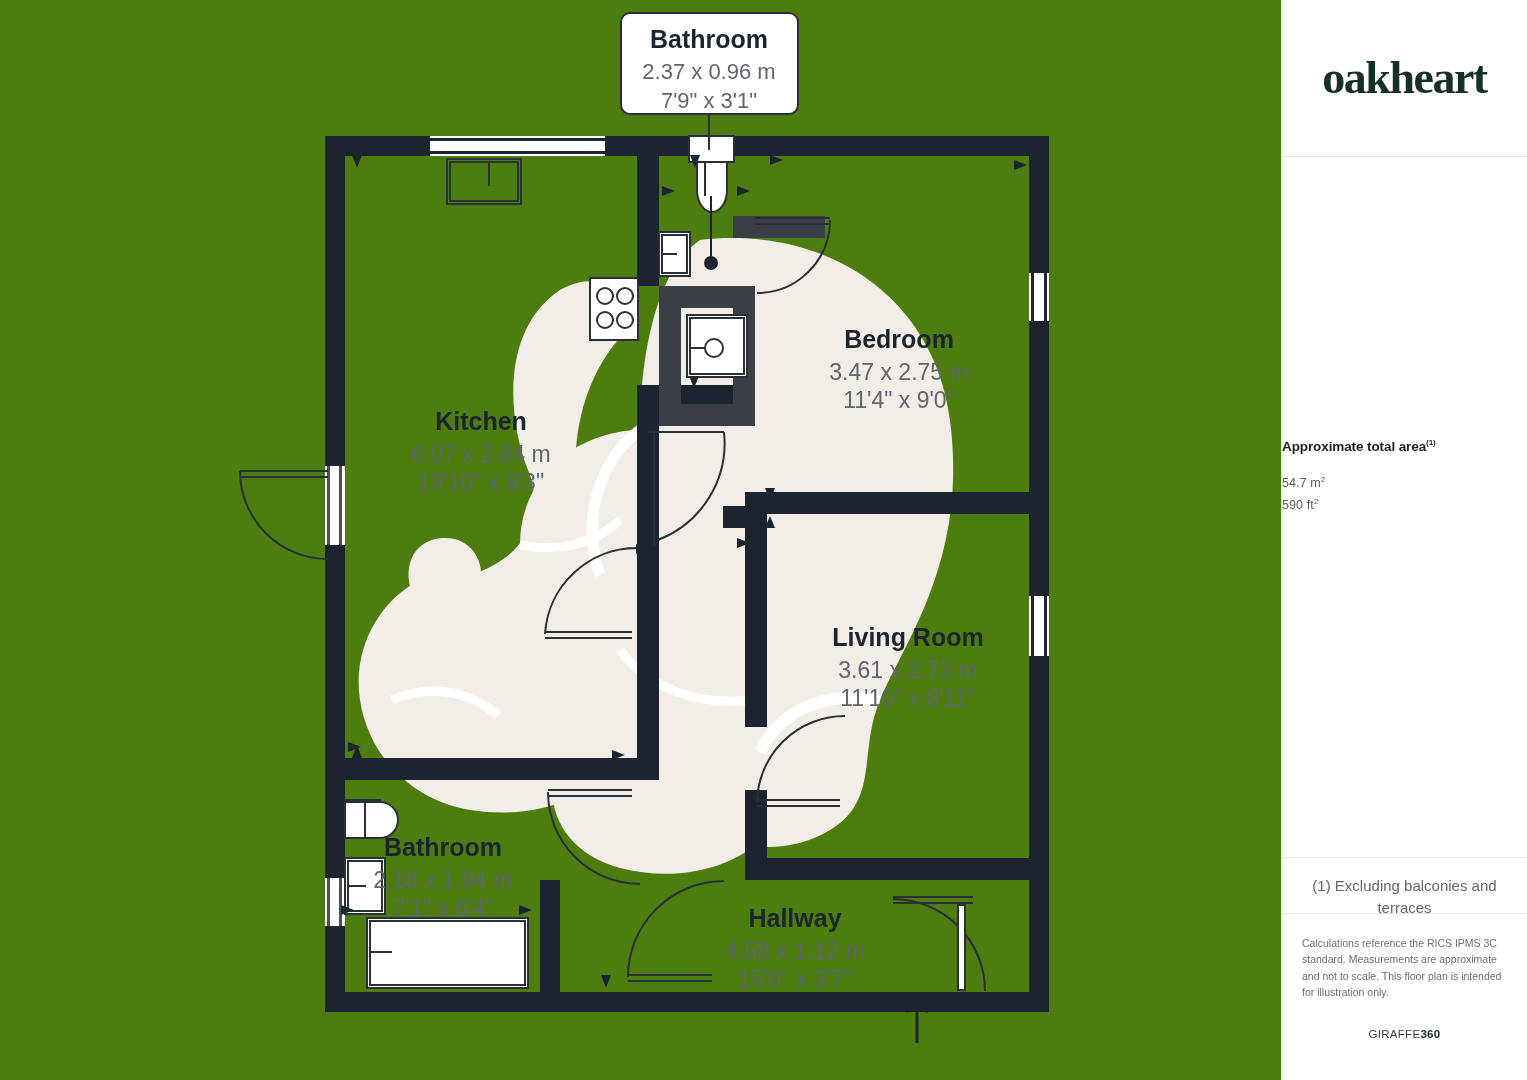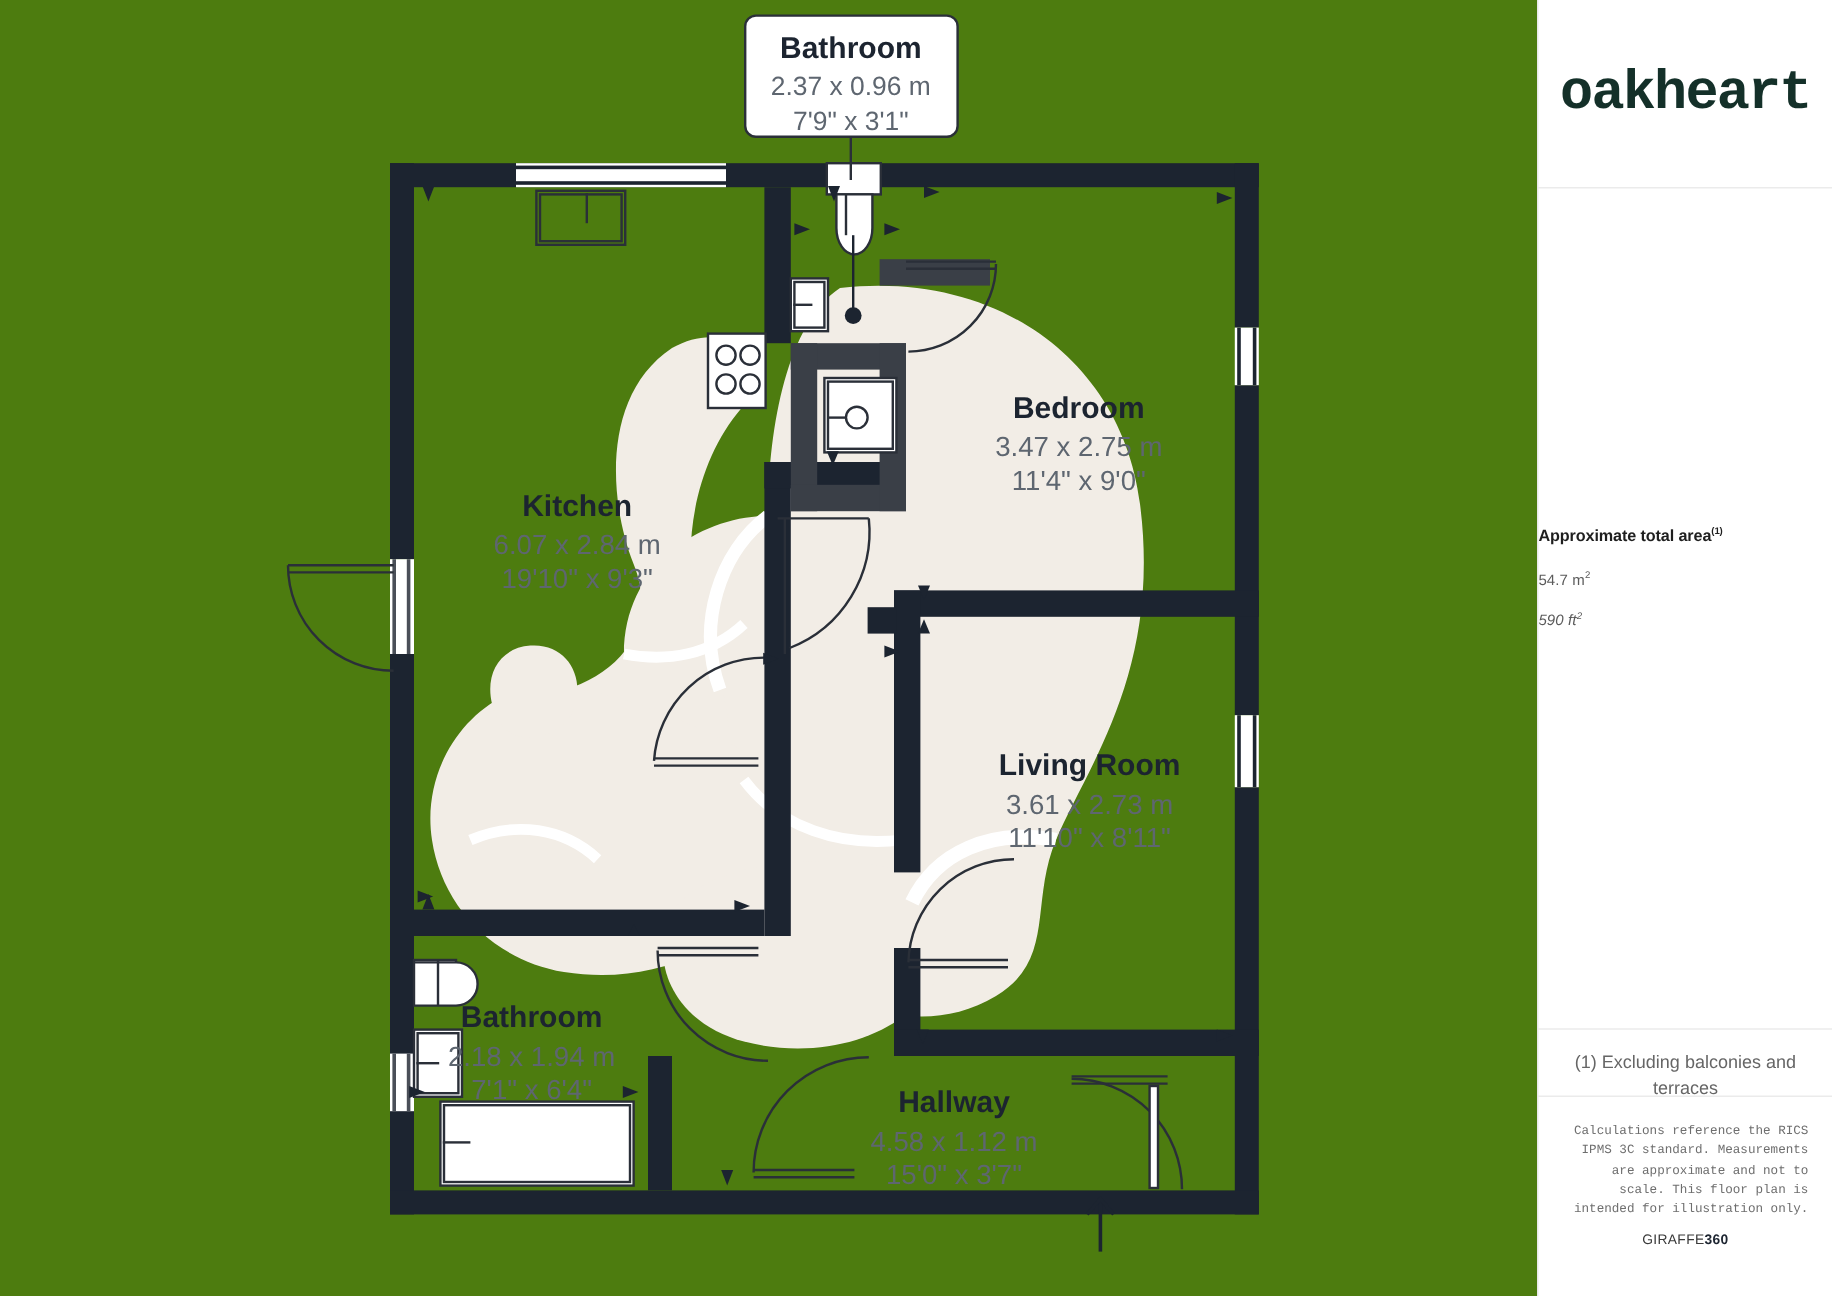--- a/index.html
+++ b/index.html
@@ -20,21 +20,21 @@
     position:relative; width:246px; height:1080px;
     border-left:1px solid #E4E4E4; background:#fff;
   }
   .sb-divider{ position:absolute; left:0; width:100%; height:1px; background:#E6E6E6; }
 
   .brand{
     position:absolute; left:0; top:0; width:100%; height:156px;
     display:flex; align-items:center; justify-content:center;
   }
   .brand-word{
-    font-family:Liberation Mono, monospace;
+    font-family:Liberation Serif, serif;
     font-size:46px; font-weight:700; letter-spacing:-1.5px;
     color:#143029; line-height:1;
   }
 
   .area-block{
     position:absolute; left:0; top:438px; width:100%;
     text-align:left;
   }
   .area-title{
     font-size:13.5px; font-weight:bold; color:#1F1F1F; letter-spacing:-0.1px;
@@ -46,21 +46,21 @@
   .area-val sup{ font-size:8px; }
 
   .note-block{
     position:absolute; left:0; top:875px; width:100%;
     text-align:center; padding:0 12px;
   }
   .note-txt{ font-size:15px; color:#666; line-height:1.45; }
 
   .calc-block{
     position:absolute; left:0; top:935px; width:100%;
-    text-align:right; padding:0 20px;font-family:Liberation Mono, monospace;
+    text-align:left; padding:0 20px;
   }
   .calc-txt{ font-size:10.5px; color:#6E6E6E; line-height:1.55; }
 
   .g360{
     position:absolute; left:0; top:1028px; width:100%; text-align:center;
     font-size:11.5px; color:#3A3A3A; letter-spacing:0.3px;
   }
   .g360 b{ font-weight:bold; color:#1C2430;margin-top:20px; }
 </style>
 </head>
@@ -350,21 +350,21 @@
     </div>
     <div class="sb-divider" style="top:156px;"></div>
 
     <div class="area-block">
       <div class="area-title">
         <span>Approximate total area</span><sup>(1)</sup>
       </div>
       <div class="area-val">
         <span>54.7 m</span><sup>2</sup>
       </div>
-      <div class="area-val" style="margin-top:19px;font-style:italic;">
+      <div class="area-val" style="margin-top:7px;">
         <span>590 ft</span><sup>2</sup>
       </div>
     </div>
 
     <div class="sb-divider" style="top:857px;"></div>
 
     <div class="note-block">
       <div class="note-txt">(1) Excluding balconies and terraces</div>
     </div>
 

